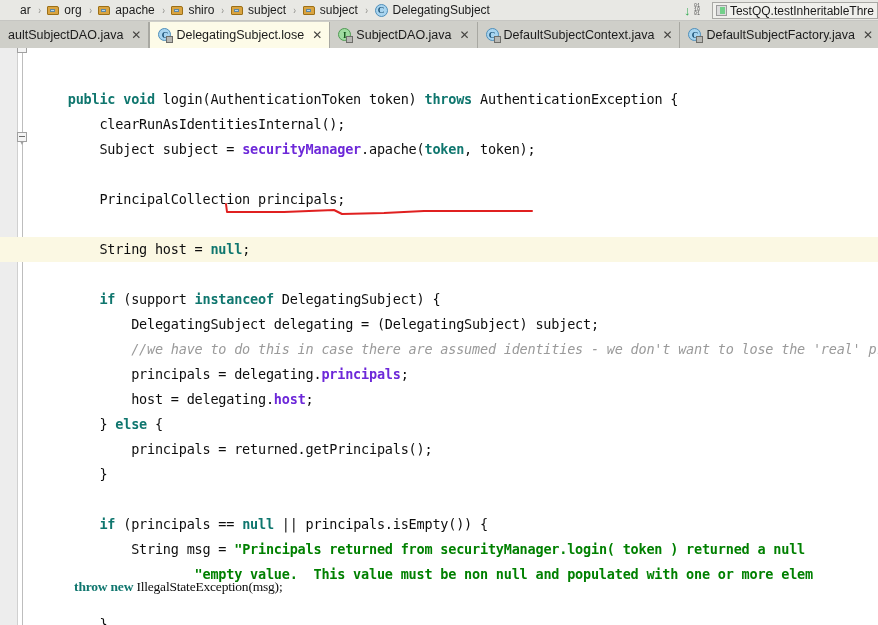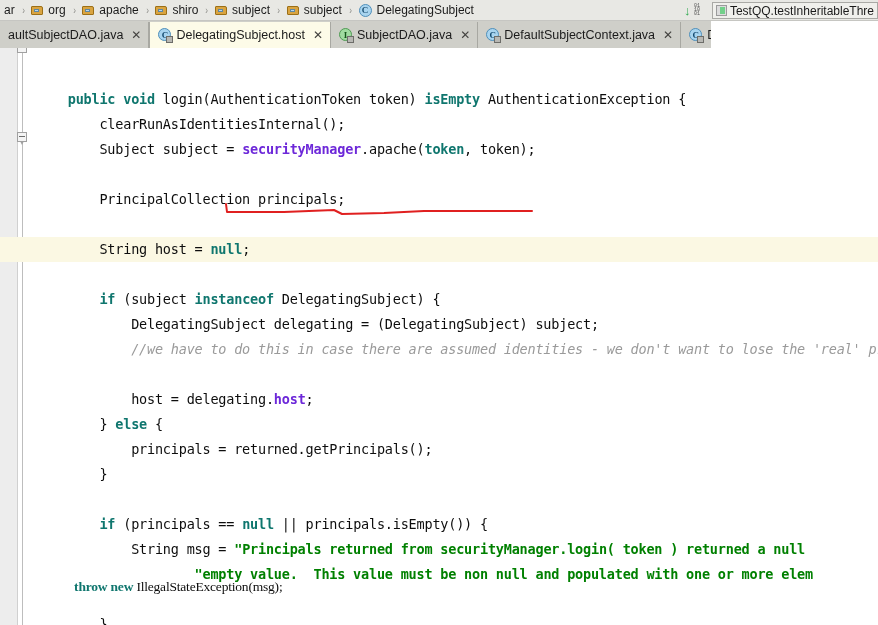--- a/index.html
+++ b/index.html
@@ -20,21 +20,21 @@
   }
 
   
   .breadcrumb-bar {
     position: absolute; left: 0; top: 0;
     width: 878px; height: 21px;
     background: #e8e8e4;
     border-bottom: 1px solid #c6c6c2;
     display: flex; align-items: center;
     box-sizing: border-box;
-    padding-left: 0px;
+    padding-left: 16px;
     overflow: hidden;
   }
   .crumb {
     display: flex; align-items: center;
     font-size: 12px; color: #1b1b1b;
     white-space: nowrap;
     padding: 0 1px;
   }
   .crumb-label { padding-left: 3px; }
   .crumb-sep {
@@ -103,21 +103,21 @@
     position: relative; box-sizing: border-box; flex: none;
   }
   .run-icon::after {
     content: ""; position: absolute; left: 3px; top: 1px;
     width: 5px; height: 7px; background: #72d08a;
   }
 
   
   .tab-bar {
     position: absolute; left: 0; top: 21px;
-    width: 711px; height: 27px;
+    width: 878px; height: 27px;
     background: #cfcfc9;
     display: flex; align-items: flex-end;
     overflow: hidden;
     box-sizing: border-box;
   }
   .tab {
     height: 26px;
     display: flex; align-items: center;
     padding: 0 7px 0 8px;
     font-size: 12.5px;
@@ -313,21 +313,21 @@
   <div class="tab-bar" id="tabbar">
       <div class="tab">
         <span>aultSubjectDAO.java</span>
         <span class="tab-x">✕</span>
       </div>
       <div class="tab active">
         <span class="icon-badge tab-icon cls">
           <span class="disc">C</span>
           <span class="lock"></span>
         </span>
-        <span>DelegatingSubject.host</span>
+        <span>DelegatingSubject.lose</span>
         <span class="tab-x">✕</span>
       </div>
       <div class="tab">
         <span class="icon-badge tab-icon iface">
           <span class="disc">I</span>
           <span class="lock"></span>
         </span>
         <span>SubjectDAO.java</span>
         <span class="tab-x">✕</span>
       </div>
@@ -366,28 +366,29 @@
 
     <div class="top-stub">}</div>
     <div class="sep-line"></div>
 
     <div class="indent-guide" style="left:81px;  top:100px; height:490px;"></div>
     <div class="indent-guide" style="left:108px; top:300px; height:160px;"></div>
     <div class="indent-guide" style="left:108px; top:525px; height:90px;"></div>
     <div class="indent-guide" style="left:135px; top:550px; height:25px;"></div>
 
     <div class="code-area" id="codearea">
-        <div class="line" style="top: 39px;"><span class="plain">    </span><span class="kw">public void </span><span class="plain">login(AuthenticationToken token) </span><span class="kw">isEmpty </span><span class="plain">AuthenticationException {</span></div>
+        <div class="line" style="top: 39px;"><span class="plain">    </span><span class="kw">public void </span><span class="plain">login(AuthenticationToken token) </span><span class="kw">throws </span><span class="plain">AuthenticationException {</span></div>
         <div class="line" style="top: 64px;"><span class="plain">        clearRunAsIdentitiesInternal();</span></div>
         <div class="line" style="top: 89px;"><span class="plain">        Subject subject = </span><span class="fld">securityManager</span><span class="plain">.apache(</span><span class="kw">token</span><span class="plain">, token);</span></div>
         <div class="line" style="top: 139px;"><span class="plain">        PrincipalCollection principals;</span></div>
         <div class="line hl" style="top: 189px;"><span class="ltext"><span class="plain">        String host = </span><span class="kw">null</span><span class="plain">;</span></span></div>
-        <div class="line" style="top: 239px;"><span class="plain">        </span><span class="kw">if </span><span class="plain">(subject </span><span class="kw">instanceof </span><span class="plain">DelegatingSubject) {</span></div>
+        <div class="line" style="top: 239px;"><span class="plain">        </span><span class="kw">if </span><span class="plain">(support </span><span class="kw">instanceof </span><span class="plain">DelegatingSubject) {</span></div>
         <div class="line" style="top: 264px;"><span class="plain">            DelegatingSubject delegating = (DelegatingSubject) subject;</span></div>
         <div class="line" style="top: 289px;"><span class="cmt">            //we have to do this in case there are assumed identities - we don't want to lose the 'real' pri</span></div>
+        <div class="line" style="top: 314px;"><span class="plain">            principals = delegating.</span><span class="fld">principals</span><span class="plain">;</span></div>
         <div class="line" style="top: 339px;"><span class="plain">            host = delegating.</span><span class="fld">host</span><span class="plain">;</span></div>
         <div class="line" style="top: 364px;"><span class="plain">        } </span><span class="kw">else </span><span class="plain">{</span></div>
         <div class="line" style="top: 389px;"><span class="plain">            principals = returned.getPrincipals();</span></div>
         <div class="line" style="top: 414px;"><span class="plain">        }</span></div>
         <div class="line" style="top: 464px;"><span class="plain">        </span><span class="kw">if </span><span class="plain">(principals == </span><span class="kw">null </span><span class="plain">|| principals.isEmpty()) {</span></div>
         <div class="line" style="top: 489px;"><span class="plain">            String msg = </span><span class="str">"Principals returned from securityManager.login( token ) returned a null </span></div>
         <div class="line" style="top: 514px;"><span class="plain">                    </span><span class="str">"empty value.  This value must be non null and populated with one or more elem</span></div>
         <div class="line" style="top: 526px; font-family: Liberation Serif, serif;"><span class="plain">            </span><span class="kw">throw new </span><span class="plain">IllegalStateException(msg);</span></div>
         <div class="line" style="top: 564px;"><span class="plain">        }</span></div>
       </div>

